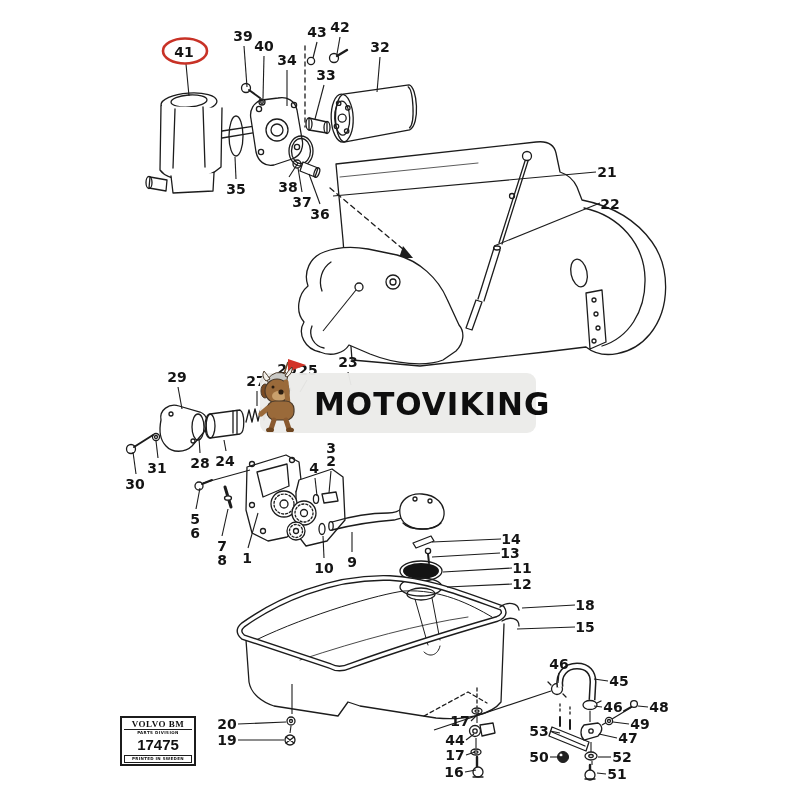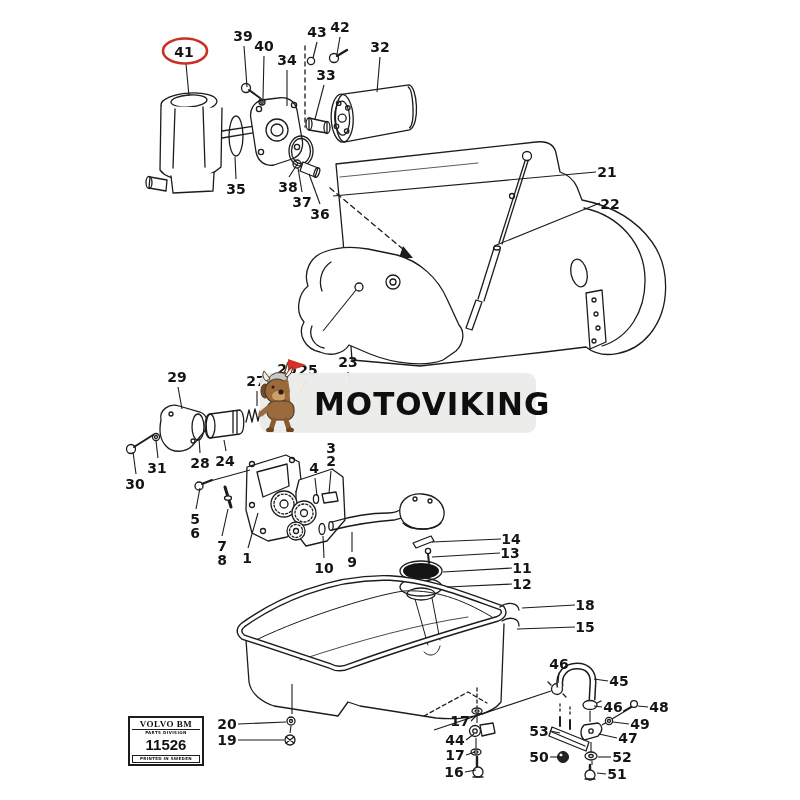--- a/index.html
+++ b/index.html
@@ -11,21 +11,21 @@
   text.plbl{font:bold 14px "DejaVu Sans",sans-serif;fill:#141414;}
   .leader{stroke:#1c1c1c;stroke-width:1.1;fill:none;}
   
   .watermark{position:absolute;left:260px;top:373px;width:276px;height:60px;
      background:rgba(235,235,233,0.96);border-radius:9px;display:flex;align-items:center;
      padding-left:54px;box-sizing:border-box;}
   .watermark span{font-weight:bold;font-size:31px;letter-spacing:1px;color:#0e0e0e;
      font-family:"DejaVu Sans",sans-serif;transform:scaleY(1.05);white-space:nowrap;}
   .mascot{position:absolute;left:258px;top:356px;width:56px;height:76px;}
   
-  .stamp{position:absolute;left:128px;top:716px;width:76px;height:50px;background:#fff;
+  .stamp{position:absolute;left:120px;top:716px;width:76px;height:50px;background:#fff;
      border:2px solid #1c1c1c;box-sizing:border-box;padding:1px 2px;display:flex;
      flex-direction:column;justify-content:space-between;}
   .stamp .brand{font-family:"Liberation Serif",serif;font-weight:bold;font-size:9px;
      text-align:center;letter-spacing:.5px;border-bottom:1px solid #1c1c1c;line-height:10px;color:#111;}
   .stamp .division{font-size:4px;font-weight:bold;text-align:center;letter-spacing:.4px;
      line-height:5px;color:#111;}
   .stamp .number{font-family:"Liberation Sans",sans-serif;font-weight:bold;font-size:15px;
      text-align:center;line-height:16px;color:#111;}
   .stamp .footer{font-size:4px;font-weight:bold;text-align:center;letter-spacing:.3px;
      border:1px solid #1c1c1c;line-height:6px;margin-top:1px;color:#111;}
@@ -433,17 +433,17 @@
   <path d="M16,64 L13,73 M28,64 L31,73" stroke="#8a5a30" stroke-width="5" stroke-linecap="round"></path>
   <ellipse cx="12" cy="74" rx="4" ry="2.5" fill="#6e451f"></ellipse>
   <ellipse cx="32" cy="74" rx="4" ry="2.5" fill="#6e451f"></ellipse>
 </svg>
 
 <div class="stamp">
   <div>
     <div class="brand">VOLVO BM</div>
     <div class="division">PARTS DIVISION</div>
   </div>
-  <div class="number">11526</div>
+  <div class="number">17475</div>
   <div class="footer">PRINTED IN SWEDEN</div>
 </div>
 
 </div>
 
 </body></html>

